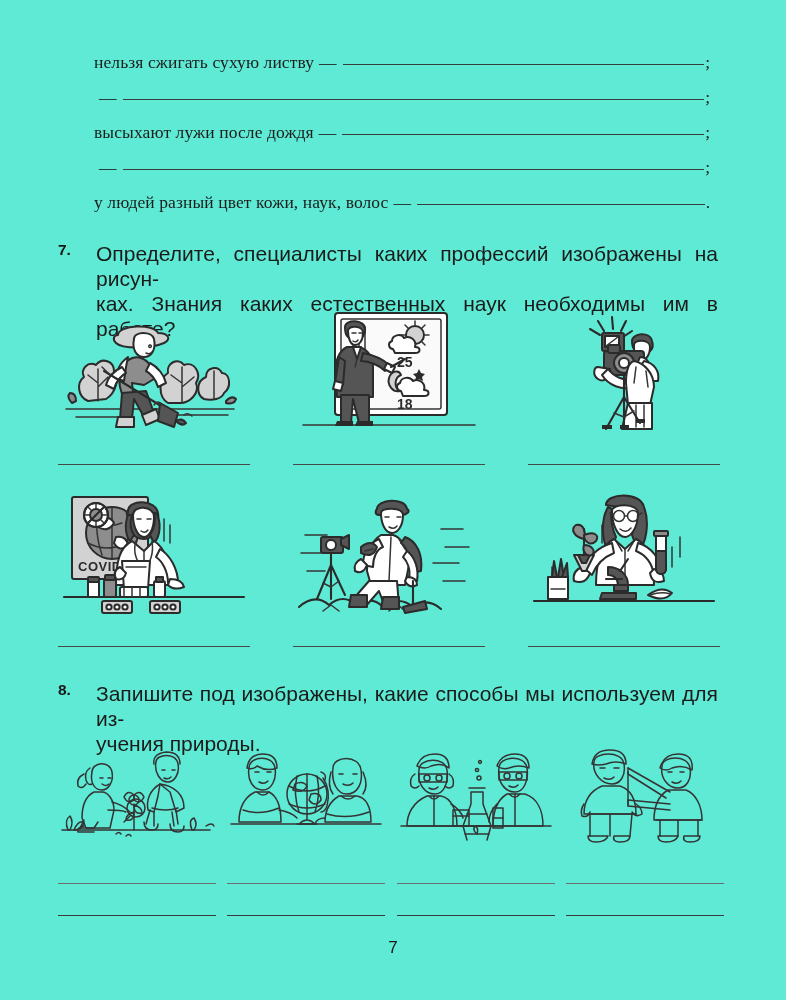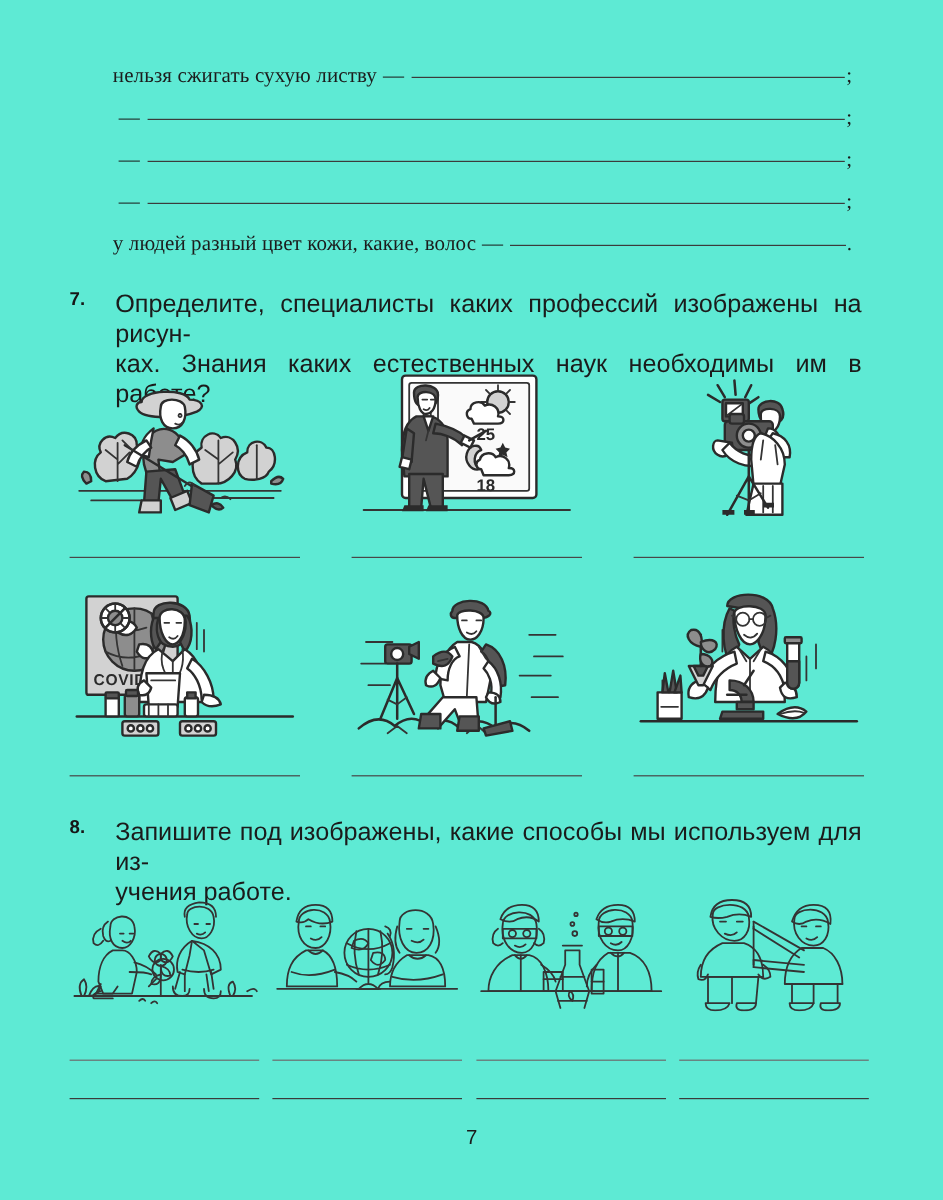--- a/index.html
+++ b/index.html
@@ -168,33 +168,34 @@
       <span class="term">;</span>
     </div>
 
     <div class="fill-row">
       <span class="dash">—</span>
       <span class="blank"></span>
       <span class="term">;</span>
     </div>
 
     <div class="fill-row">
+      <span class="stem">высыхают лужи после дождя</span>
       <span class="dash">—</span>
       <span class="blank"></span>
       <span class="term">;</span>
     </div>
 
     <div class="fill-row">
       <span class="dash">—</span>
       <span class="blank"></span>
       <span class="term">;</span>
     </div>
 
     <div class="fill-row">
-      <span class="stem">у людей разный цвет кожи, какие, волос</span>
+      <span class="stem">у людей разный цвет кожи, наук, волос</span>
       <span class="dash">—</span>
       <span class="blank"></span>
       <span class="term">.</span>
     </div>
 
   </div>
 
   <div class="task" style="top:241px;">
     <div class="task-num">7.</div>
     <div class="task-text">
@@ -503,21 +504,21 @@
   <div class="rule3" style="top:646px;">
     <div class="ln"></div>
     <div class="ln"></div>
     <div class="ln"></div>
   </div>
 
   <div class="task" style="top:681px;">
     <div class="task-num">8.</div>
     <div class="task-text">
       <span>Запишите под изображены, какие способы мы используем для из-</span>
-      <span class="l2">учения работе.</span>
+      <span class="l2">учения природы.</span>
     </div>
   </div>
 
   <div class="grid4" style="top:748px;">
 
     <div class="cell4">
       <svg viewBox="0 0 158 95" xmlns="http://www.w3.org/2000/svg">
         <path class="ink-thin" d="M4 82 H152"></path>
 
         <path class="ink-thin" d="M34 24 C34 14 52 12 54 24 C56 34 50 42 44 42 C36 42 32 34 34 24 Z"></path>

